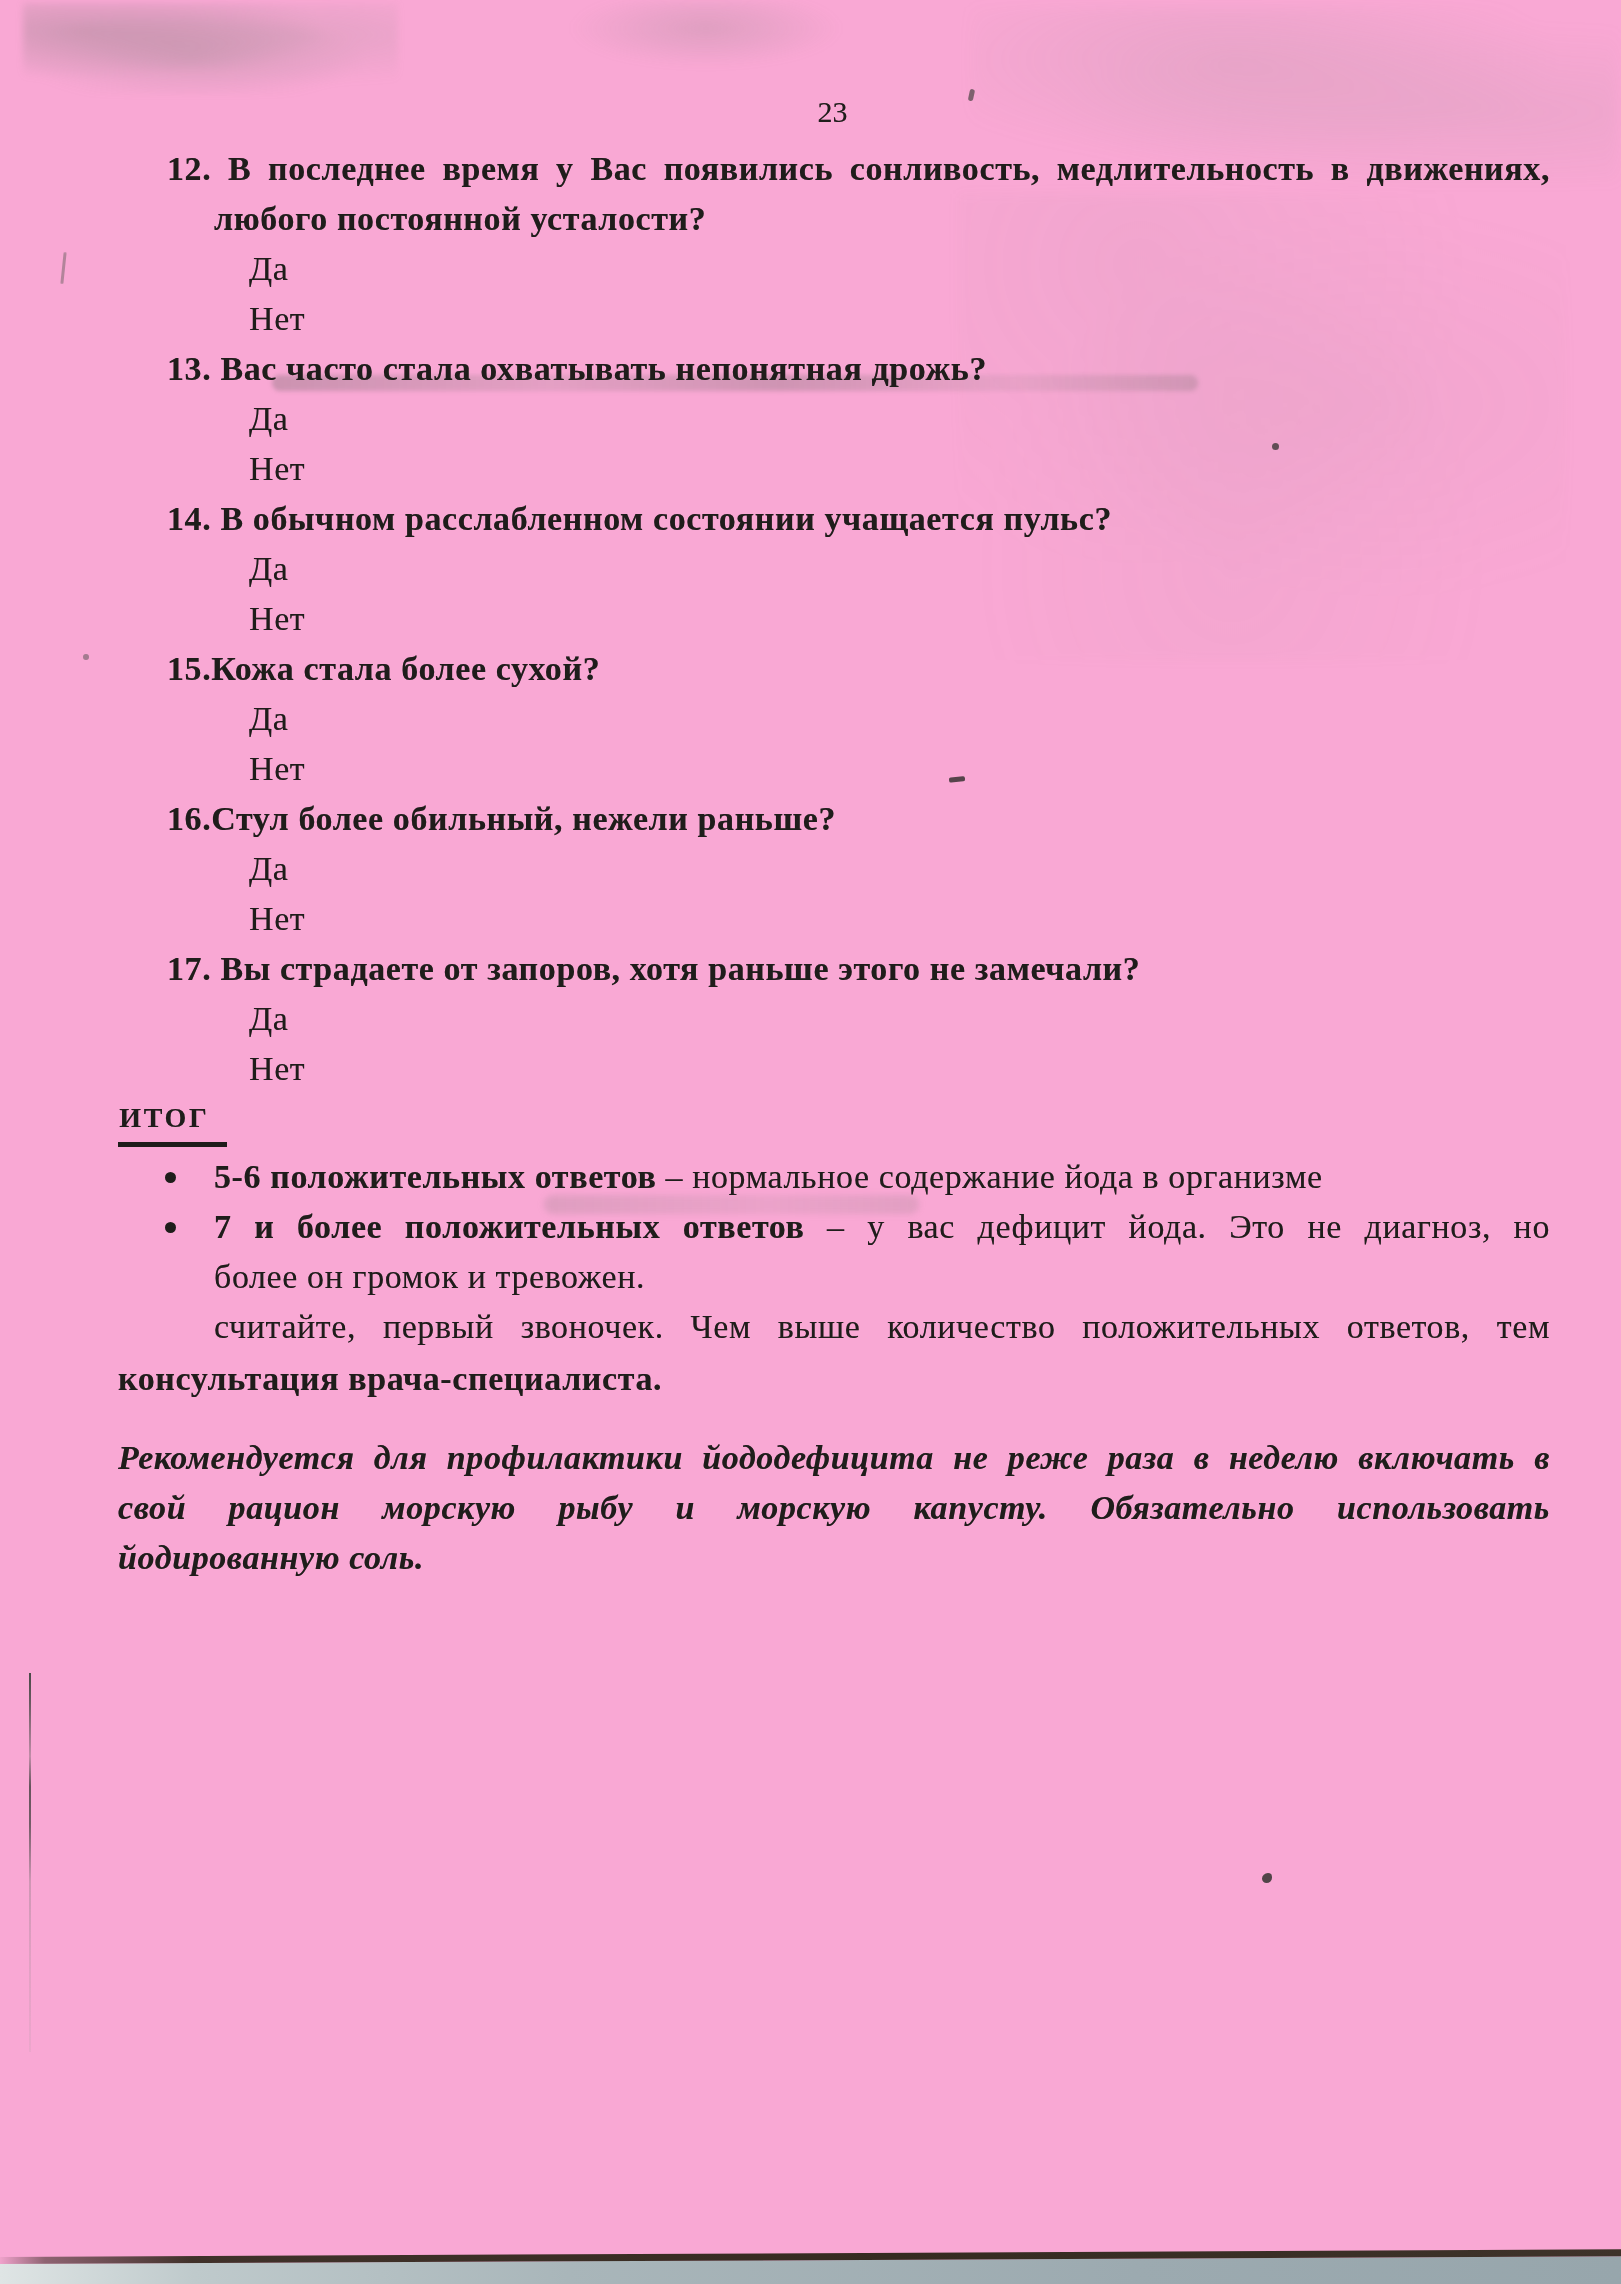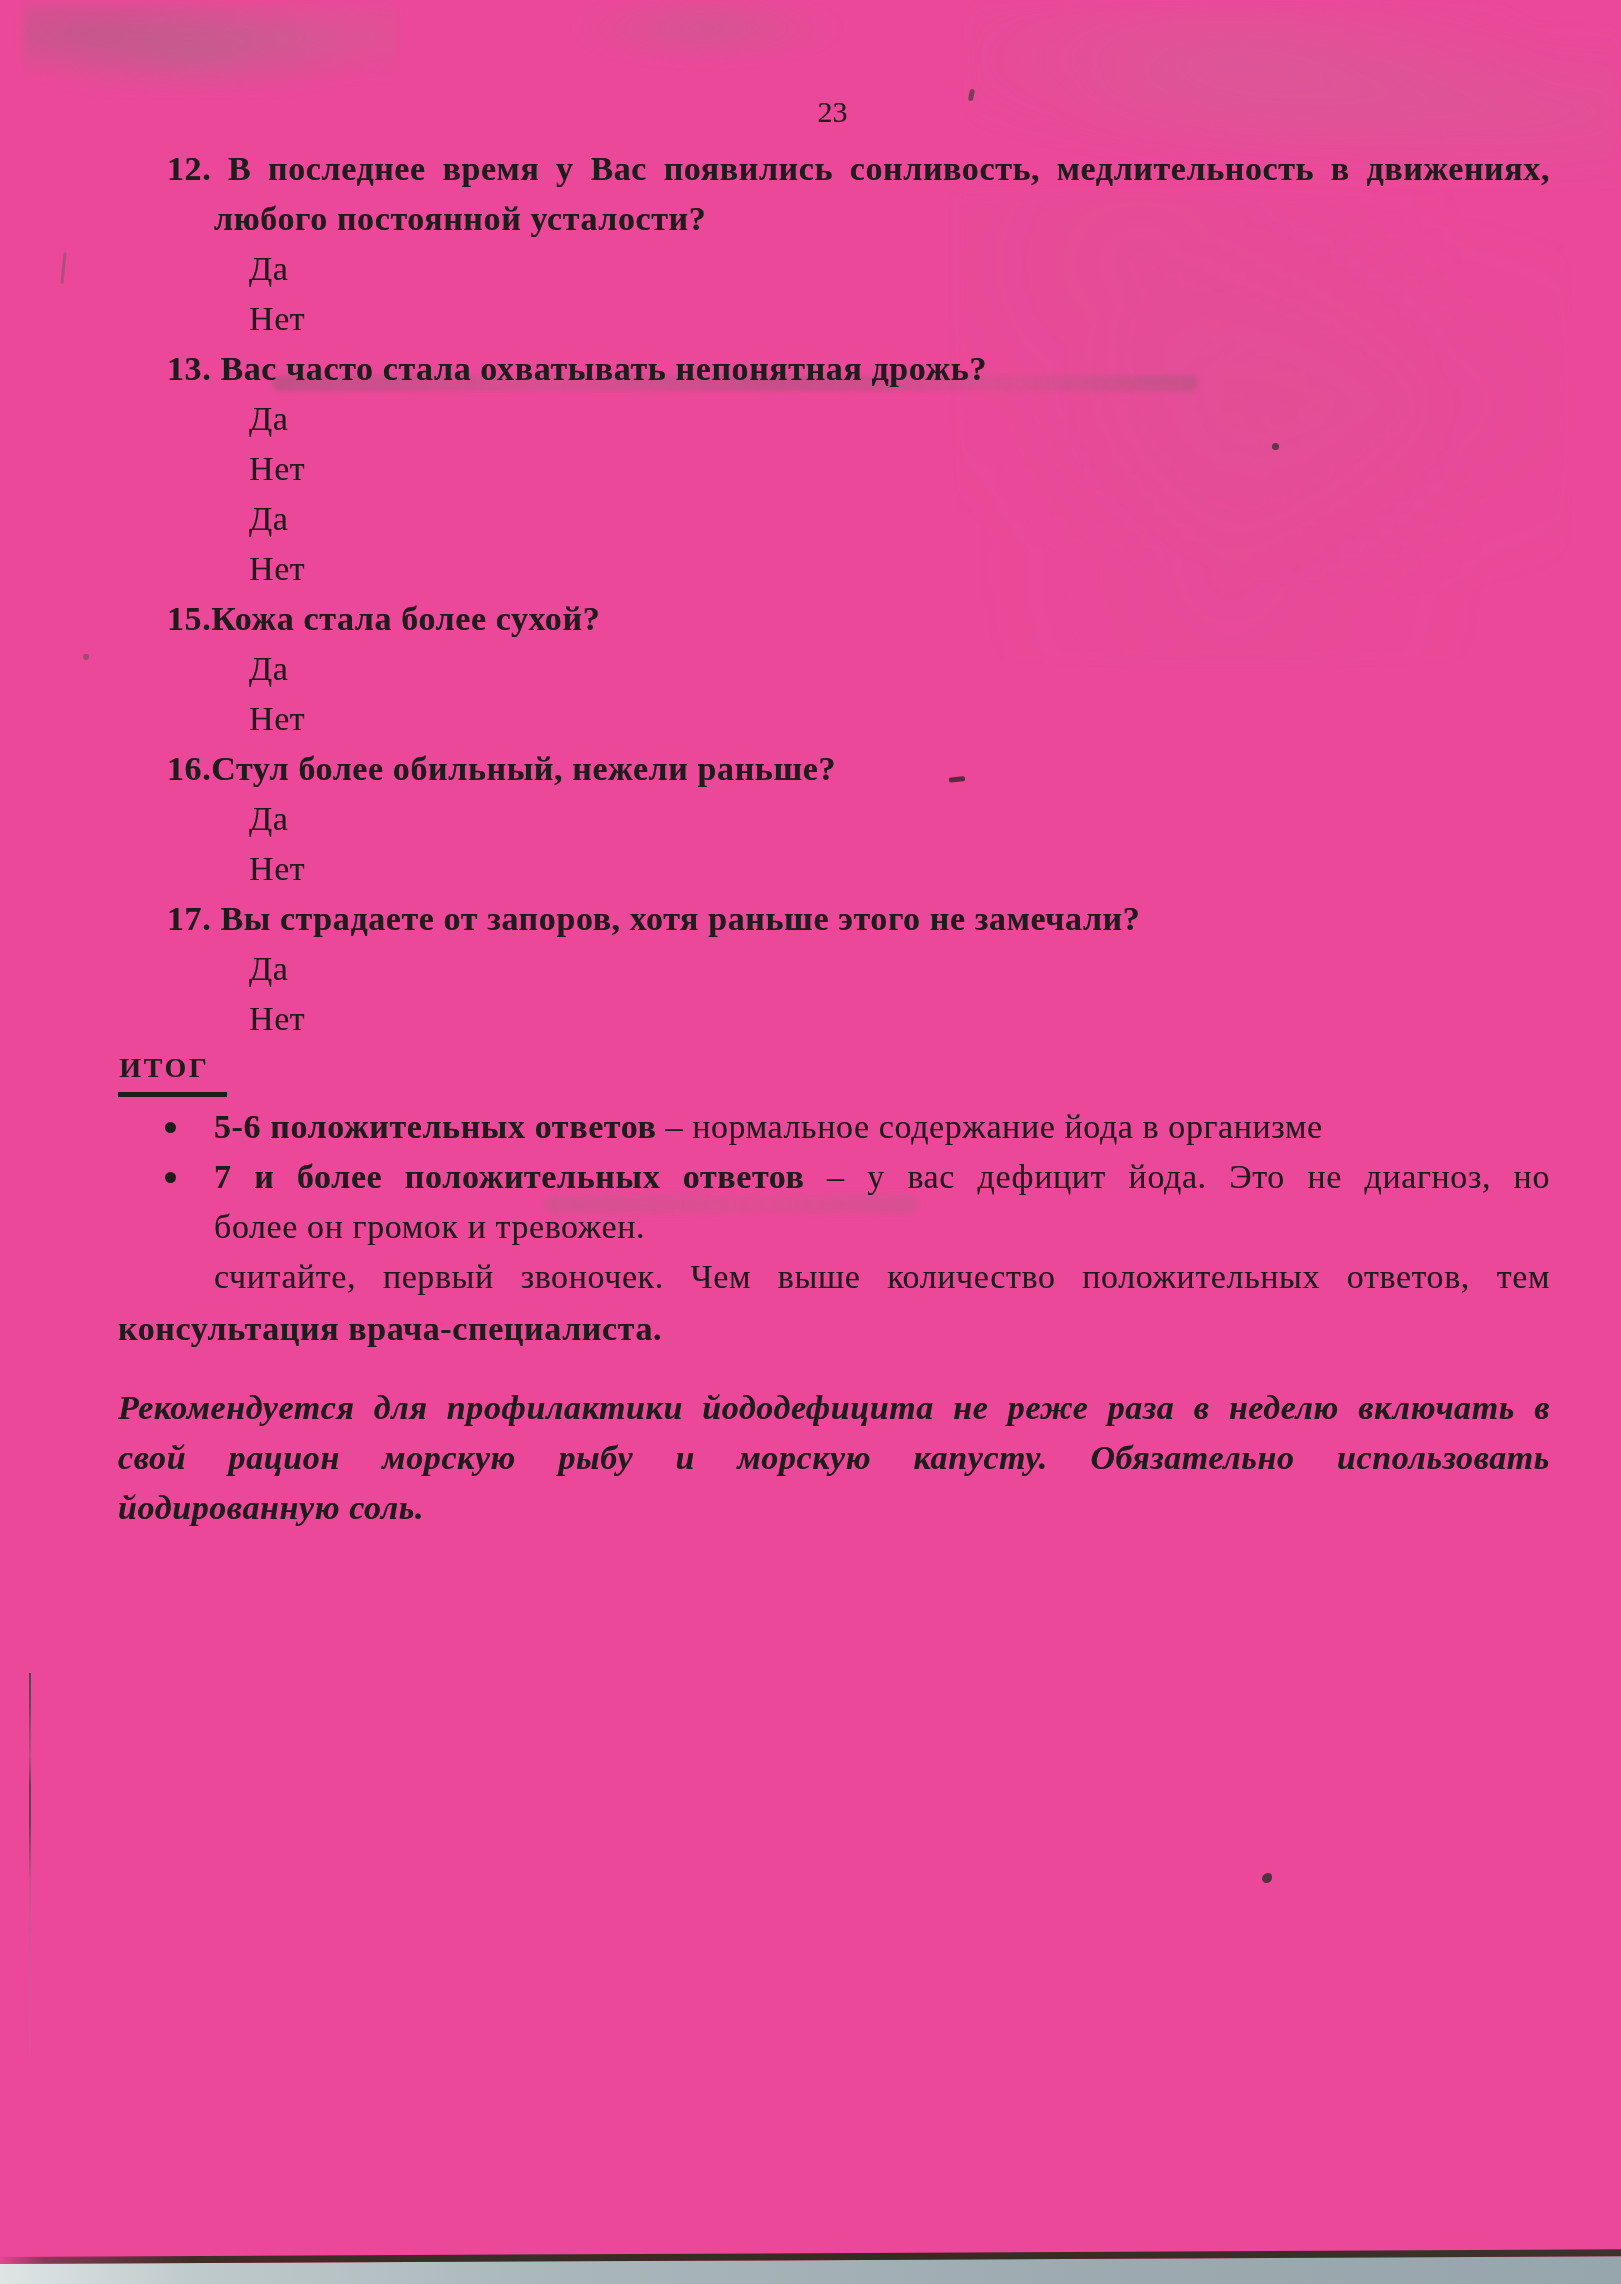--- a/index.html
+++ b/index.html
@@ -1,19 +1,19 @@
 <!DOCTYPE html>
 <html style="font-size:10.4px"><head>
 <meta charset="utf-8">
 <style>
   html,body{margin:0;padding:0;}
   .page{
     position:relative;
     width:1622px;height:2284px;
-    background:#ec4899;
+    background:#f9a8d4;
     overflow:hidden;
     font-family:"Liberation Serif", serif;
     color:#1f1d1b;
   }
   
   .line{height:50px;line-height:50px;font-size:34px;letter-spacing:0.6px;white-space:nowrap;}
   .jline{text-align:justify;text-align-last:justify;}
   .q1{margin-left:167px;width:1383px;font-weight:bold;}
   .qwrap{margin-left:214px;font-weight:bold;}
   .ans{margin-left:249px;}
@@ -98,20 +98,21 @@
       <div class="line ans">Нет</div>
     </div>
 
     <div>
       <div class="line q1">13. Вас часто стала охватывать непонятная дрожь?</div>
       <div class="line ans">Да</div>
       <div class="line ans">Нет</div>
     </div>
 
     <div>
+      <div class="line q1">14. В обычном расслабленном состоянии учащается пульс?</div>
       <div class="line ans">Да</div>
       <div class="line ans">Нет</div>
     </div>
 
     <div>
       <div class="line q1">15.Кожа стала более сухой?</div>
       <div class="line ans">Да</div>
       <div class="line ans">Нет</div>
     </div>
 

